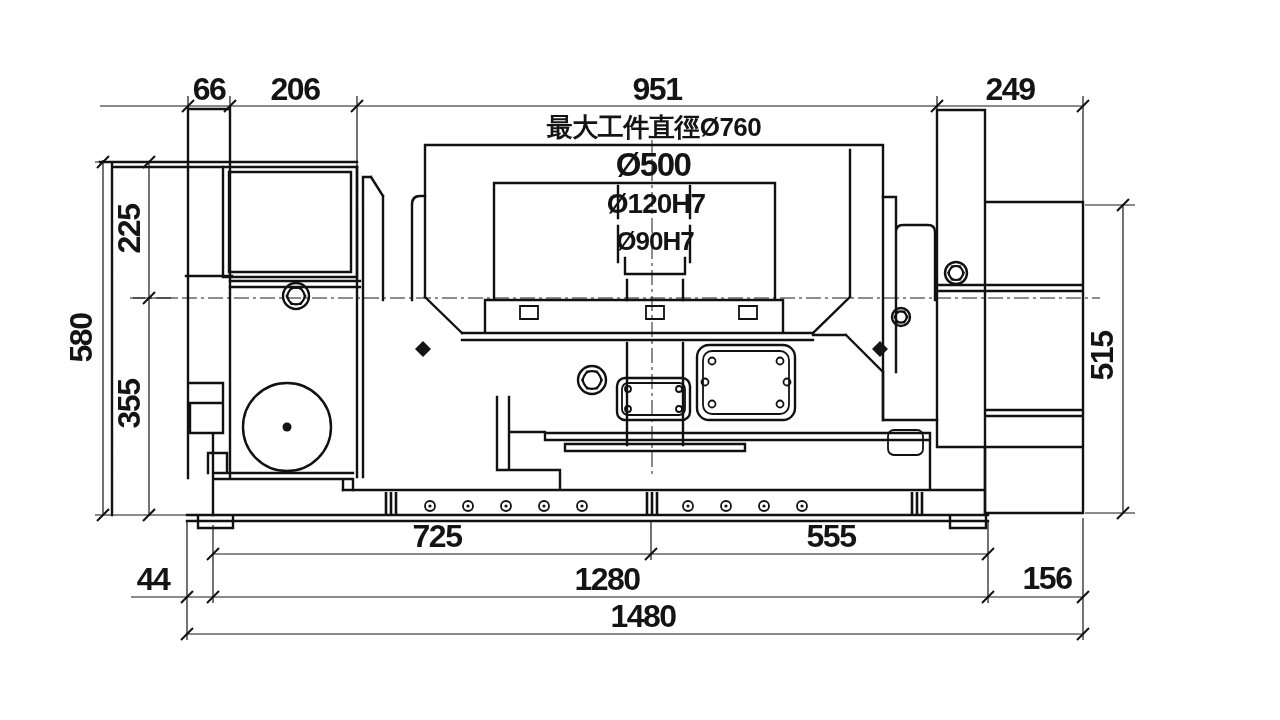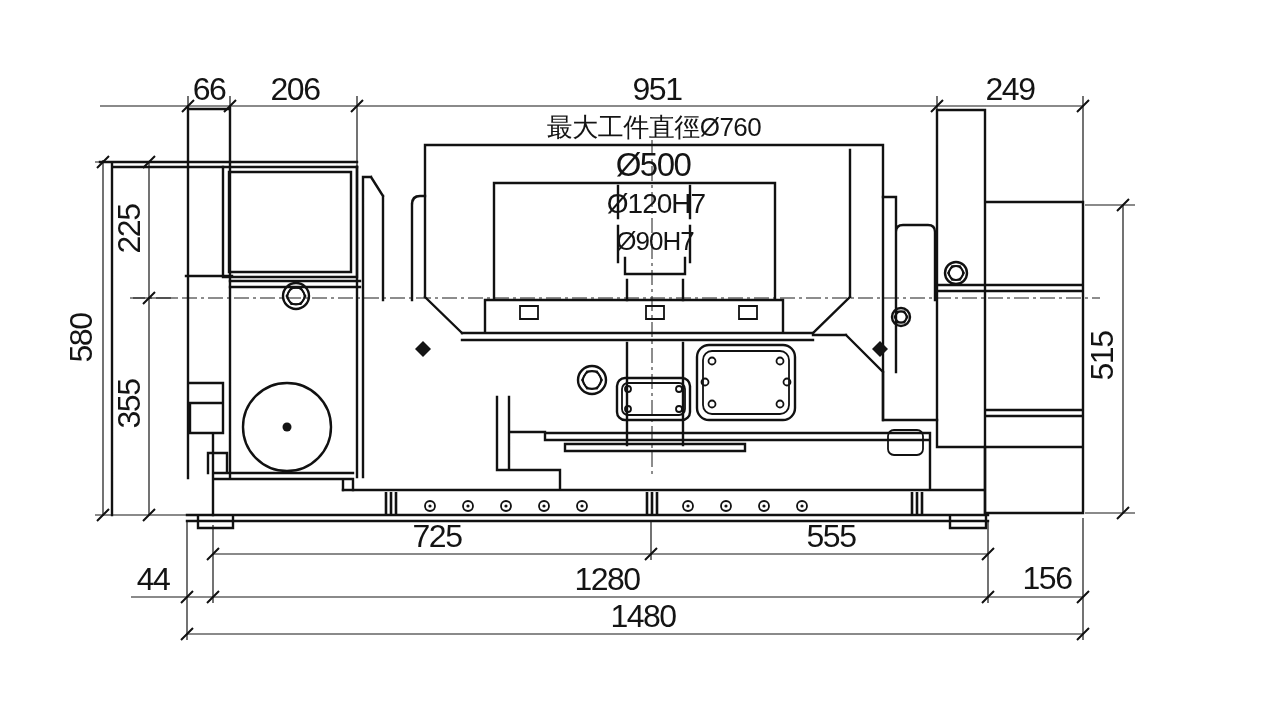--- a/index.html
+++ b/index.html
@@ -1,17 +1,17 @@
 <!DOCTYPE html>
 <html><head>
 <meta charset="utf-8">
 <style>
   html,body{margin:0;padding:0;background:#fff;}
   .stage{position:relative;width:1280px;height:720px;background:#fff;overflow:hidden;
-         font-family:"Liberation Sans",sans-serif;}
+         font-family:"Liberation Sans",sans-serif;font-weight:bold;}
   svg{display:block}
   .thick{stroke:#111;stroke-width:2.4;fill:none;stroke-linecap:square}
   .med{stroke:#111;stroke-width:1.8;fill:none;stroke-linecap:square}
   .thin{stroke:#161616;stroke-width:1.2;fill:none}
   .tick{stroke:#111;stroke-width:2;fill:none}
   .cline{stroke:#1a1a1a;stroke-width:1;fill:none;stroke-dasharray:15 4 3 4}
   .dimtxt{font-family:"Liberation Sans",sans-serif;font-size:32px;letter-spacing:-1.5px;
           fill:#141414;text-anchor:middle}
   .anntxt{font-family:"Liberation Sans",sans-serif;fill:#141414;text-anchor:middle;letter-spacing:-0.5px}
   .fillshape{fill:#141414;stroke:none}

